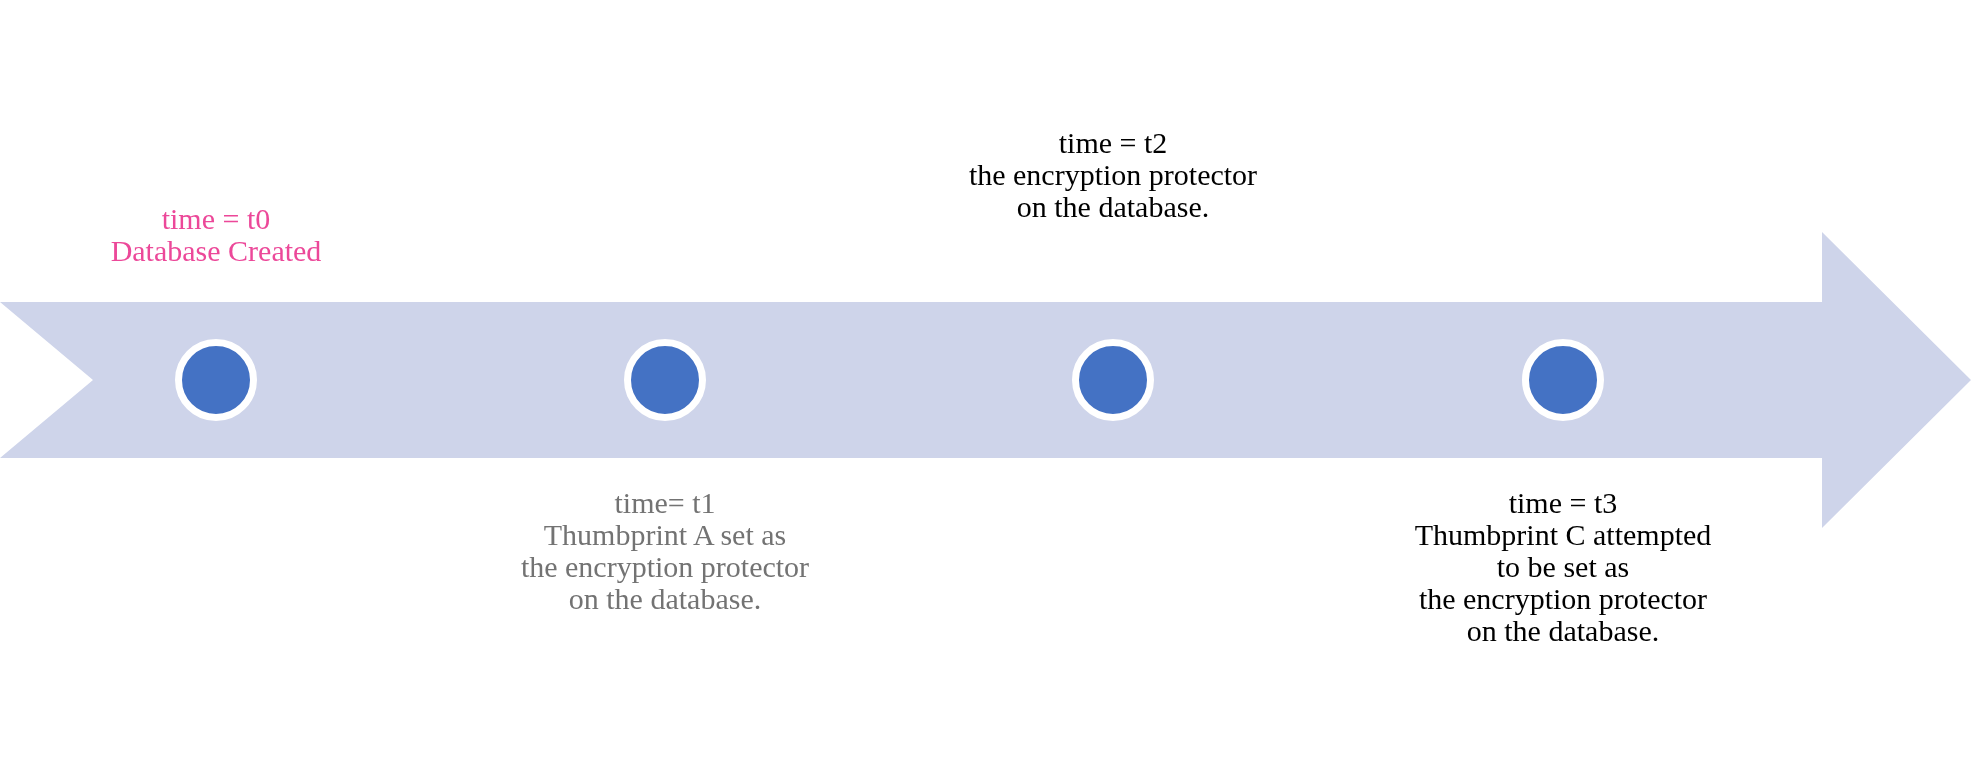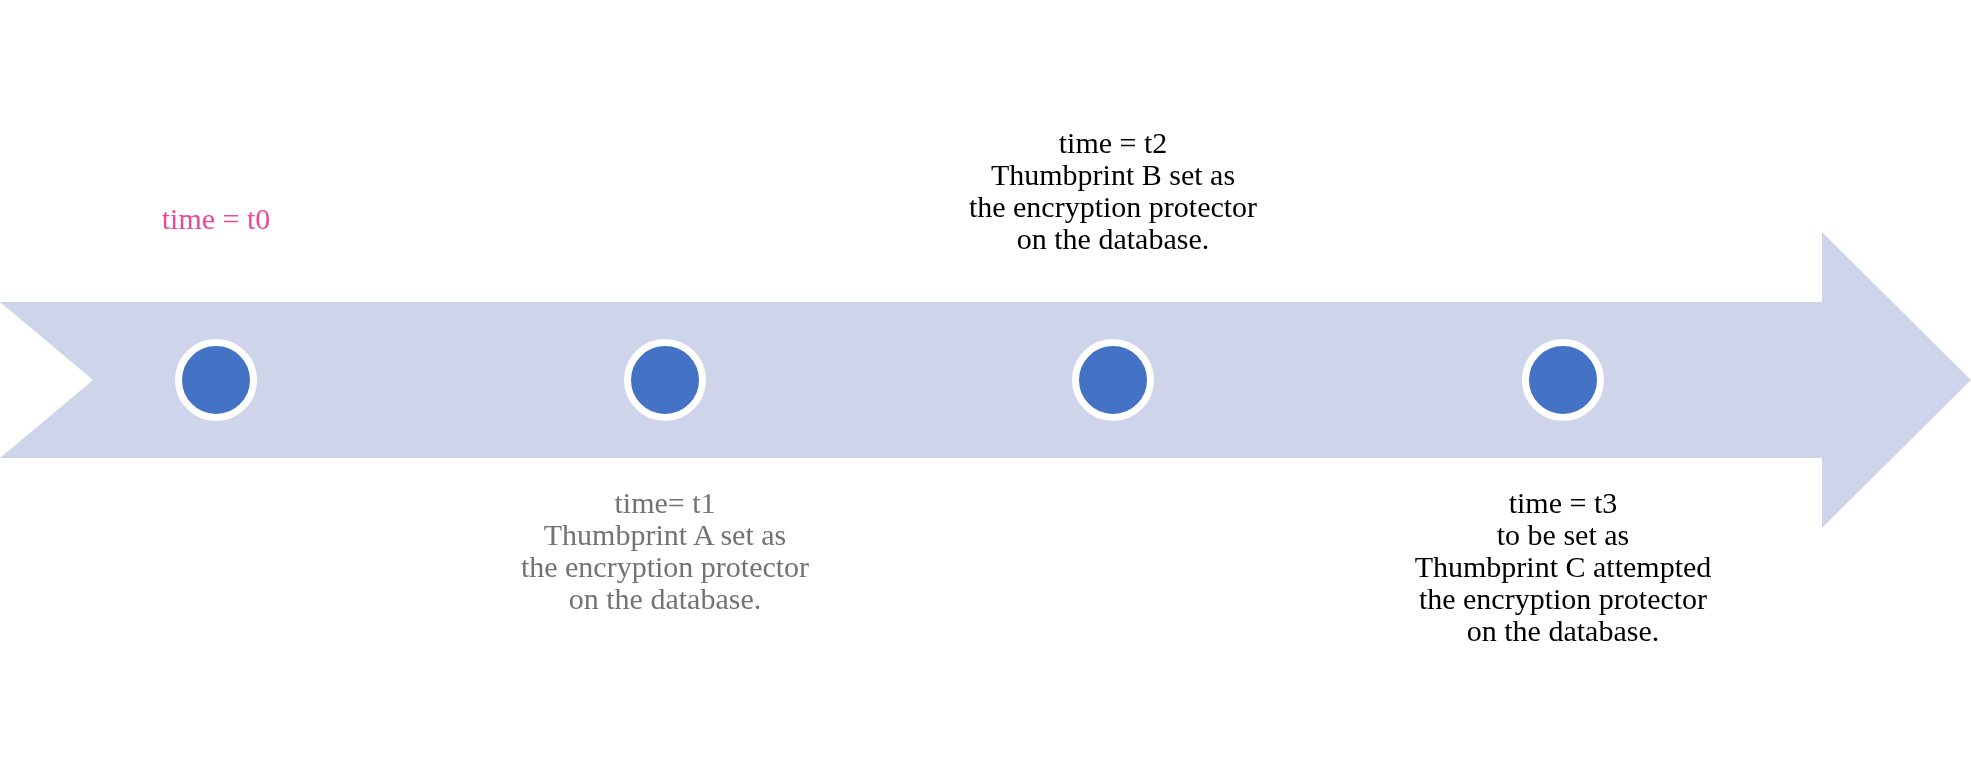--- a/index.html
+++ b/index.html
@@ -62,35 +62,35 @@
 
   <div id="markers-layer">
       <div class="marker" style="left: 216px; top: 380px; background: rgb(68, 114, 196); border-color: rgb(255, 255, 255);"></div>
       <div class="marker" style="left: 665px; top: 380px; background: rgb(68, 114, 196); border-color: rgb(255, 255, 255);"></div>
       <div class="marker" style="left: 1113px; top: 380px; background: rgb(68, 114, 196); border-color: rgb(255, 255, 255);"></div>
       <div class="marker" style="left: 1563px; top: 380px; background: rgb(68, 114, 196); border-color: rgb(255, 255, 255);"></div>
     </div>
   <div id="labels-layer">
       <div class="label-block label-above" style="left: 216px; top: 203px; color: #ec4899;">
         <span class="line">time = t0</span>
+        <span class="line">Database Created</span>
       </div>
       <div class="label-block label-below" style="left: 665px; top: 487px; color: #737373;">
         <span class="line">time= t1</span>
         <span class="line">Thumbprint A set as</span>
         <span class="line">the encryption protector</span>
         <span class="line">on the database.</span>
       </div>
       <div class="label-block label-above" style="left: 1113px; top: 127px; color: rgb(0, 0, 0);">
         <span class="line">time = t2</span>
-        <span class="line">Thumbprint B set as</span>
         <span class="line">the encryption protector</span>
         <span class="line">on the database.</span>
       </div>
       <div class="label-block label-below" style="left: 1563px; top: 487px; color: rgb(0, 0, 0);">
         <span class="line">time = t3</span>
+        <span class="line">Thumbprint C attempted</span>
         <span class="line">to be set as</span>
-        <span class="line">Thumbprint C attempted</span>
         <span class="line">the encryption protector</span>
         <span class="line">on the database.</span>
       </div>
     </div>
 
 </div>
 
 </body></html>

